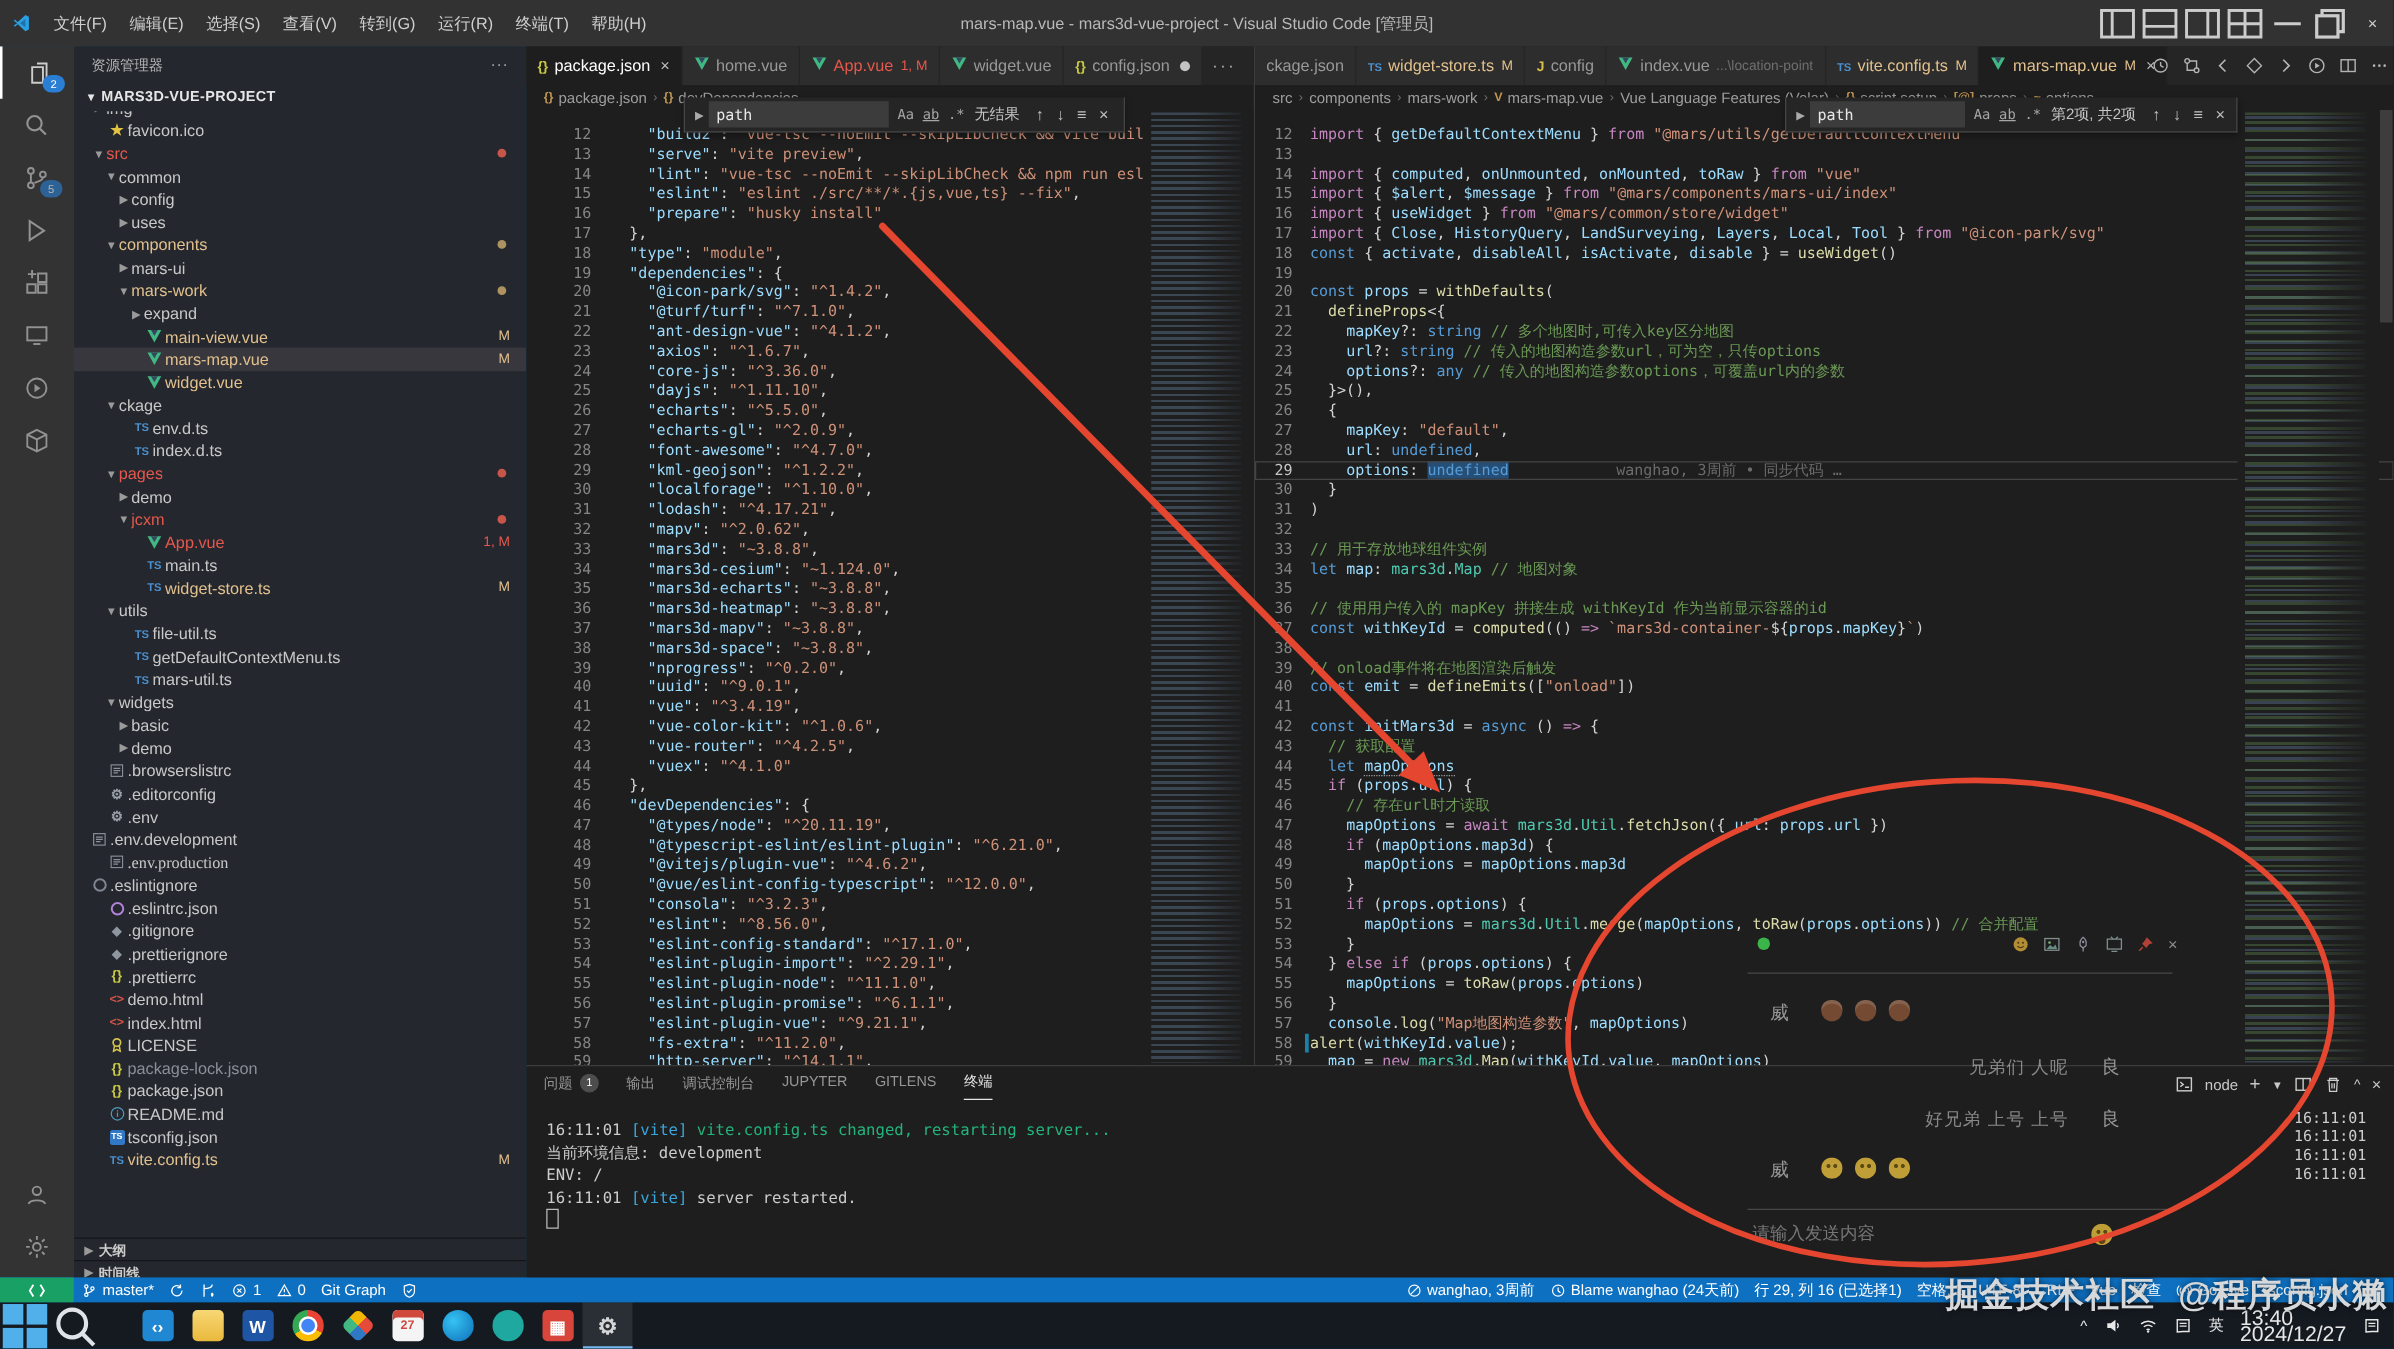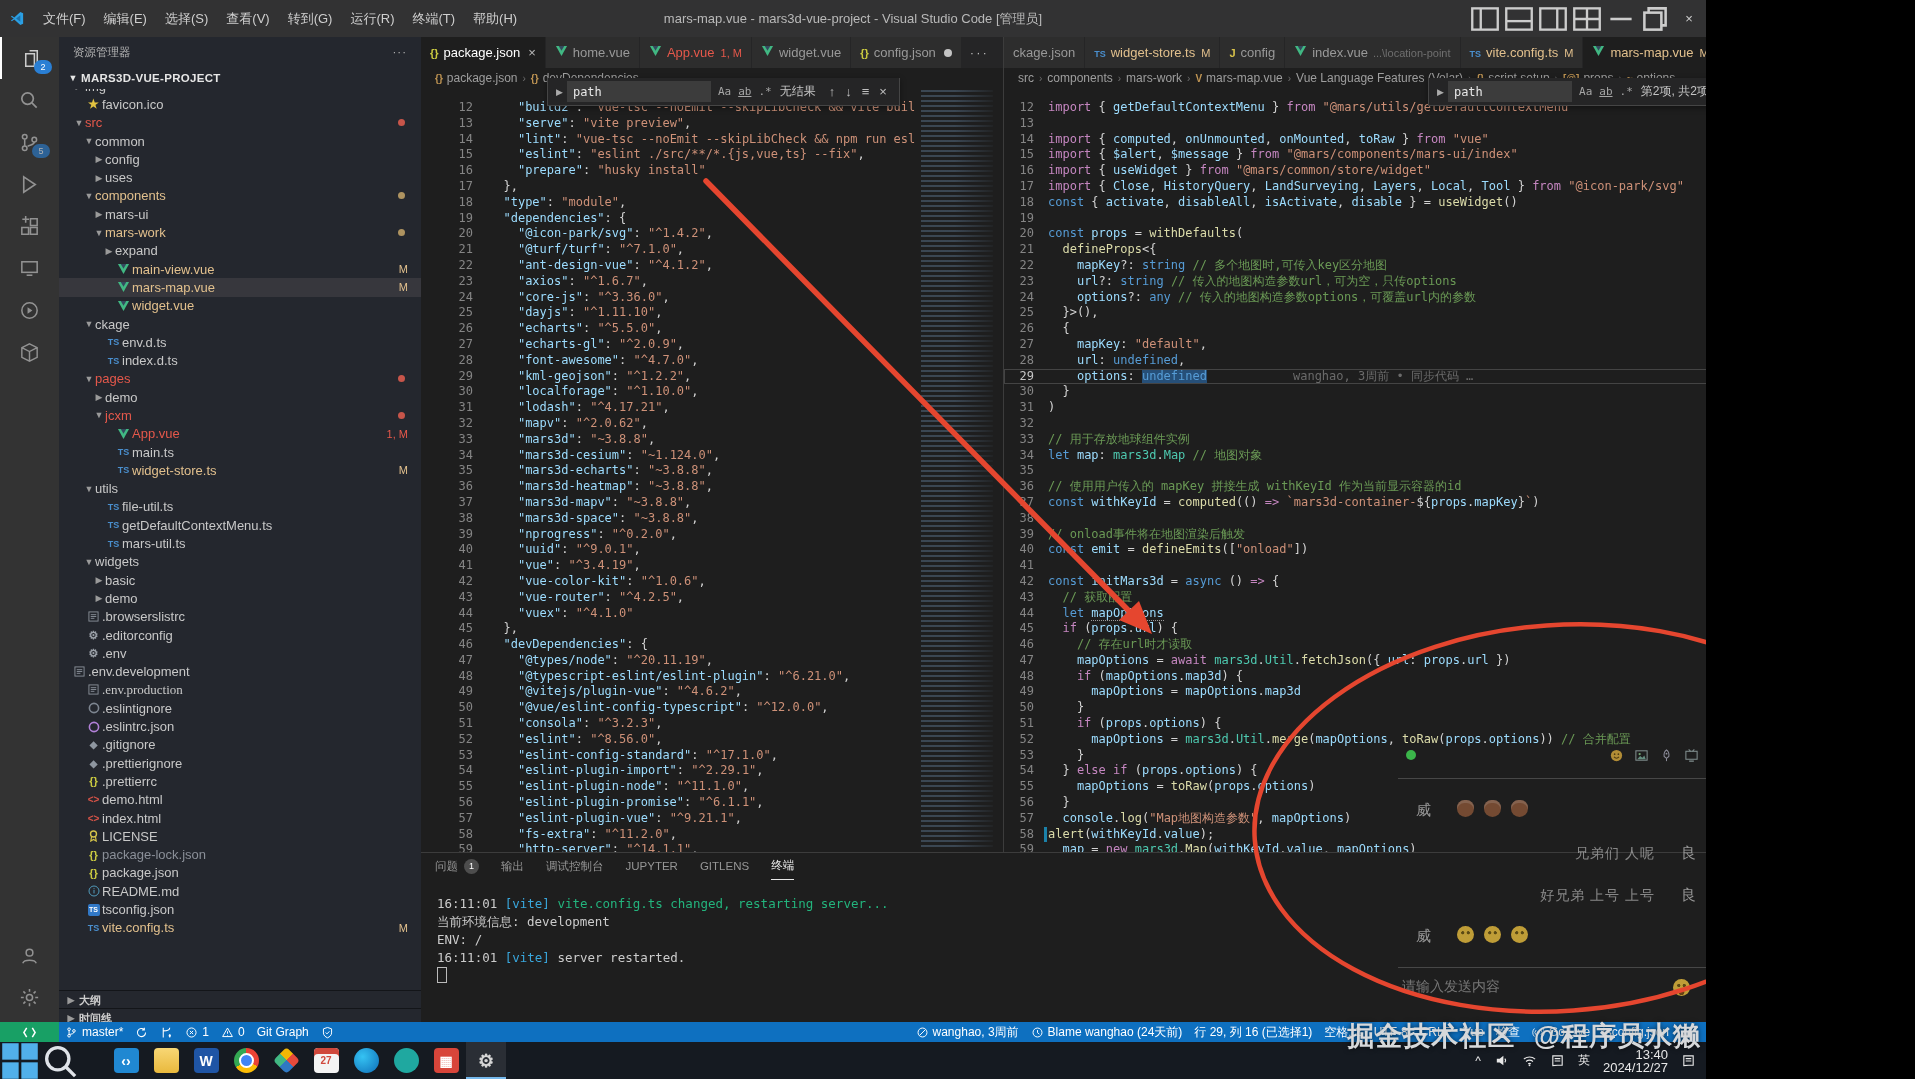--- a/index.html
+++ b/index.html
@@ -1,16 +1,16 @@
 <!DOCTYPE html>
 <html><head>
 <meta charset="utf-8">
 <style>
   html,body{margin:0;padding:0;background:#000;}
-  #root{position:relative;width:1706px;height:1079px;overflow:hidden;background:#0c4a6e;
+  #root{position:relative;width:1915px;height:1079px;overflow:hidden;background:#0c4a6e;
         font-family:"Liberation Sans",sans-serif;color:#ccc;font-size:13px;-webkit-font-smoothing:antialiased;}
   .mono{font-family:"DejaVu Sans Mono",monospace;margin-top:12px;}
   .ico{display:inline-flex;align-items:center;justify-content:center;vertical-align:middle;}
   .ico svg{width:15px;height:15px;display:block;}
 
   
   #titlebar{position:absolute;left:0;top:0;width:100%;height:37px;background:#323233;display:flex;align-items:center;z-index:5;}
   #vslogo{width:34px;text-align:center;}
   .menu-item{padding:0 9px;color:#cfcfcf;font-size:13px;cursor:default;}
   #win-title{position:absolute;left:50%;transform:translateX(-50%);color:#b9b9b9;font-size:13px;white-space:nowrap;}
@@ -124,21 +124,21 @@
   .sitem{display:flex;align-items:center;gap:4px;padding:0 6px;white-space:nowrap;}
   .sitem .ico svg{width:13px;height:13px;}
   #sb-right{margin-left:auto;display:flex;align-items:center;padding-right:6px;}
 
   
   #taskbar{position:absolute;left:0;top:1042px;width:100%;height:37px;background:#151a21;display:flex;align-items:center;z-index:11;}
   .tk-app{width:40px;height:37px;display:flex;align-items:center;justify-content:center;}
   .tile{width:25px;height:25px;border-radius:4px;display:flex;align-items:center;justify-content:center;color:#fff;font-weight:700;font-size:14px;}
   .tk-app.active{background:rgba(255,255,255,.09);box-shadow:inset 0 -2px 0 #76b9ed;}
   #tray{margin-left:auto;display:flex;align-items:center;gap:13px;padding-right:10px;color:#e8e8e8;font-size:12px;}
-  #tray-clock{text-align:right;font-size:13px;line-height:13px;}
+  #tray-clock{text-align:left;font-size:17px;line-height:13px;}
 
   
   #chat{position:absolute;left:1398px;top:742px;width:344px;height:272px;z-index:60;font-size:14px;color:#a9a9a9;}
   #chat .bar{display:flex;align-items:center;height:26px;}
   #chat .divid{border-bottom:1px solid rgba(150,150,150,.35);}
   .cmsg{position:absolute;left:0;right:0;display:flex;align-items:center;gap:26px;}
   .cmsg.right{justify-content:flex-end;}
   .avatar{color:rgba(215,215,215,.65);font-size:15px;}
   .ctext{color:rgba(200,200,200,.62);letter-spacing:1px;}
   .emo{width:17px;height:17px;border-radius:50%;display:inline-block;margin-right:10px;opacity:.8;}
@@ -502,21 +502,21 @@
         <div class="trow" style="padding-left:14px;font-family:Liberation Serif, serif;">
      <span class="chev"></span>
           <span class="ficon">
             <svg width="11" height="11" viewBox="0 0 12 12">
               <rect x="1" y="1" width="10" height="10" fill="none" stroke="#8a9199"></rect>
               <path d="M3 4h6M3 6h6M3 8h4" stroke="#8a9199"></path>
             </svg>
           </span>
           <span class="lbl ">.env.production</span>
         </div>
-        <div class="trow" style="padding-left:14px;">
+        <div class="trow" style="">
      <span class="chev"></span>
           <span class="ficon">
             <svg width="12" height="12" viewBox="0 0 12 12">
               <circle cx="6" cy="6" r="4.6" fill="none" stroke="#7d8590" stroke-width="1.6"></circle>
             </svg>
           </span>
           <span class="lbl ">.eslintignore</span>
         </div>
         <div class="trow" style="padding-left:14px;">
      <span class="chev"></span>

